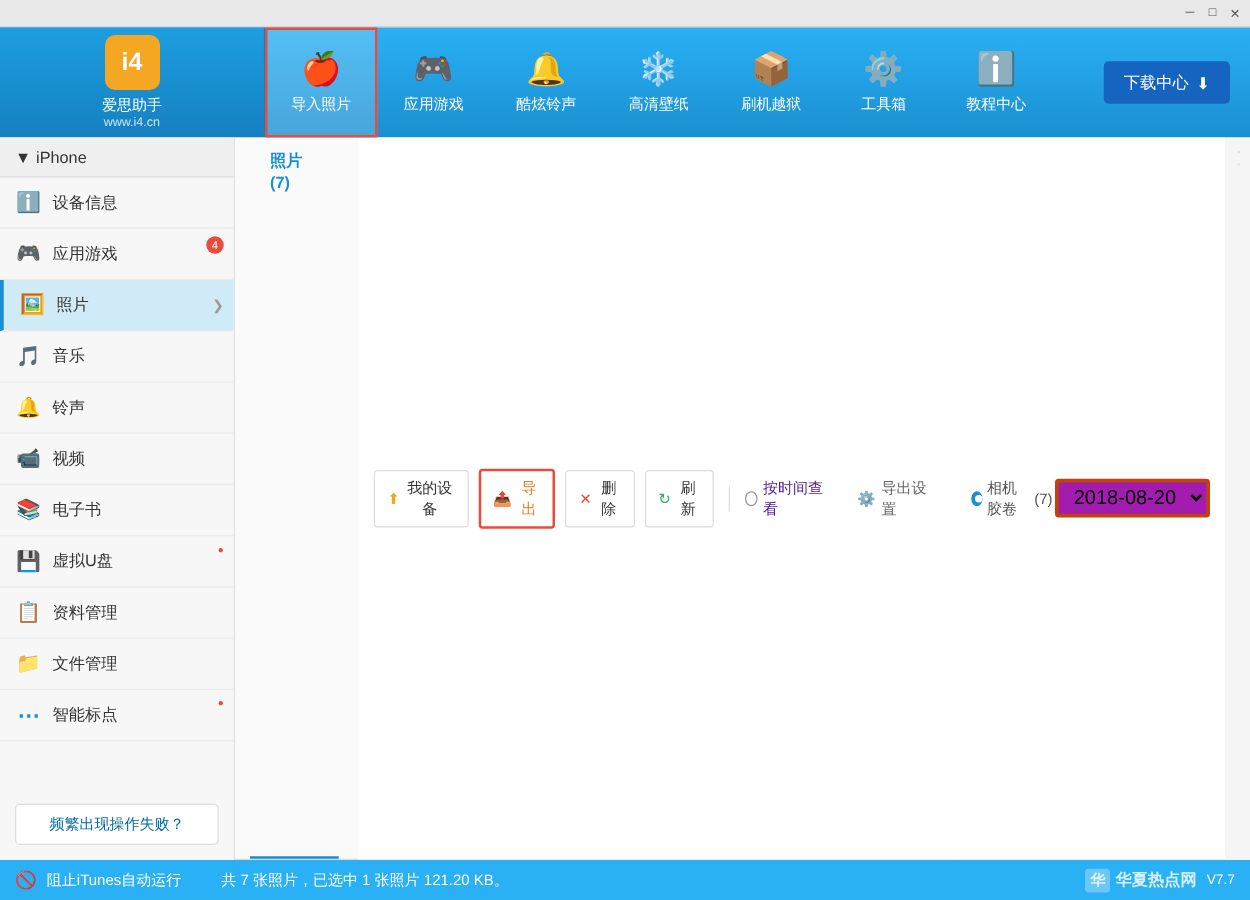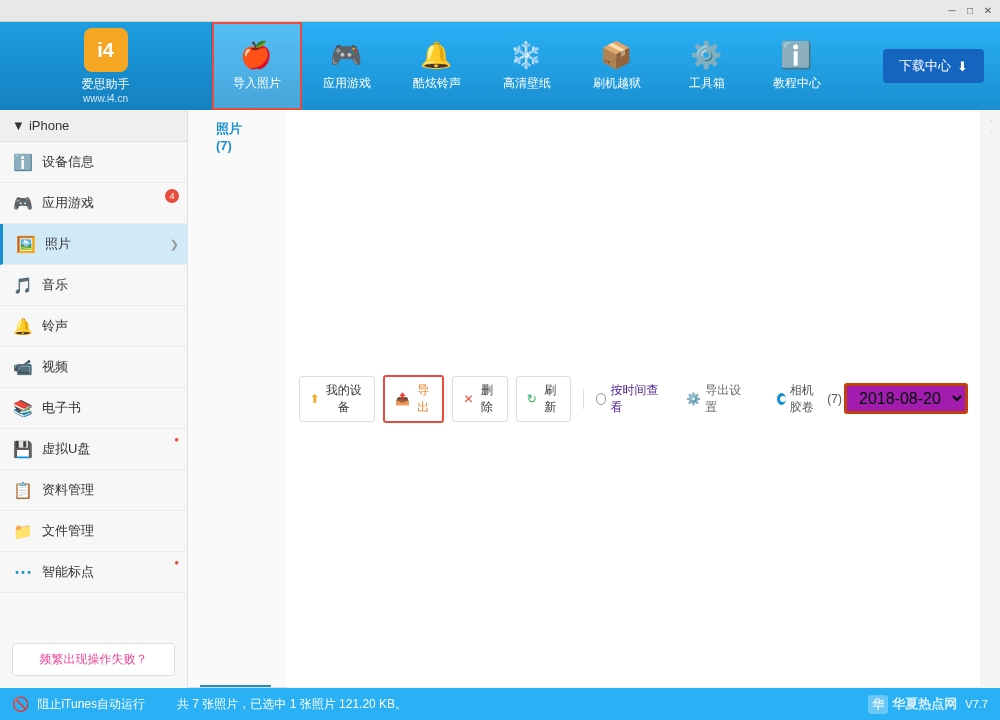--- a/index.html
+++ b/index.html
@@ -172,21 +172,21 @@
       margin-top: auto;
       padding: 12px;
     }
     .freq-fail-btn {
       background: #fff;
       border: 1px solid #ddd;
       border-radius: 4px;
       padding: 7px 10px;
       cursor: pointer;
       font-size: 12px;
-      color: #ec4899;
+      color: #0369a1;
       width: 100%;
       text-align: center;
     }
 
     
     .content {
       flex: 1;
       display: flex;
       flex-direction: row;
       background: white;

